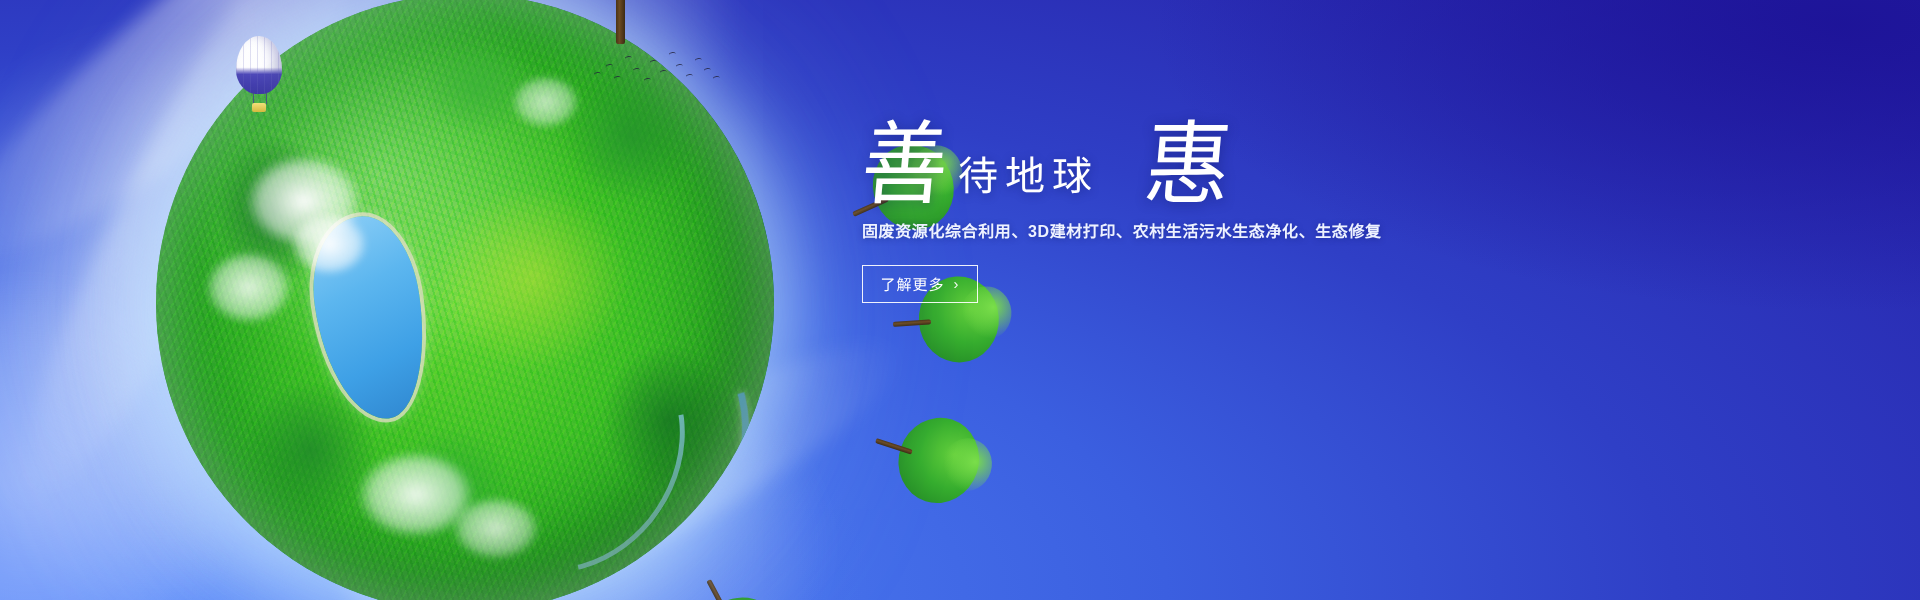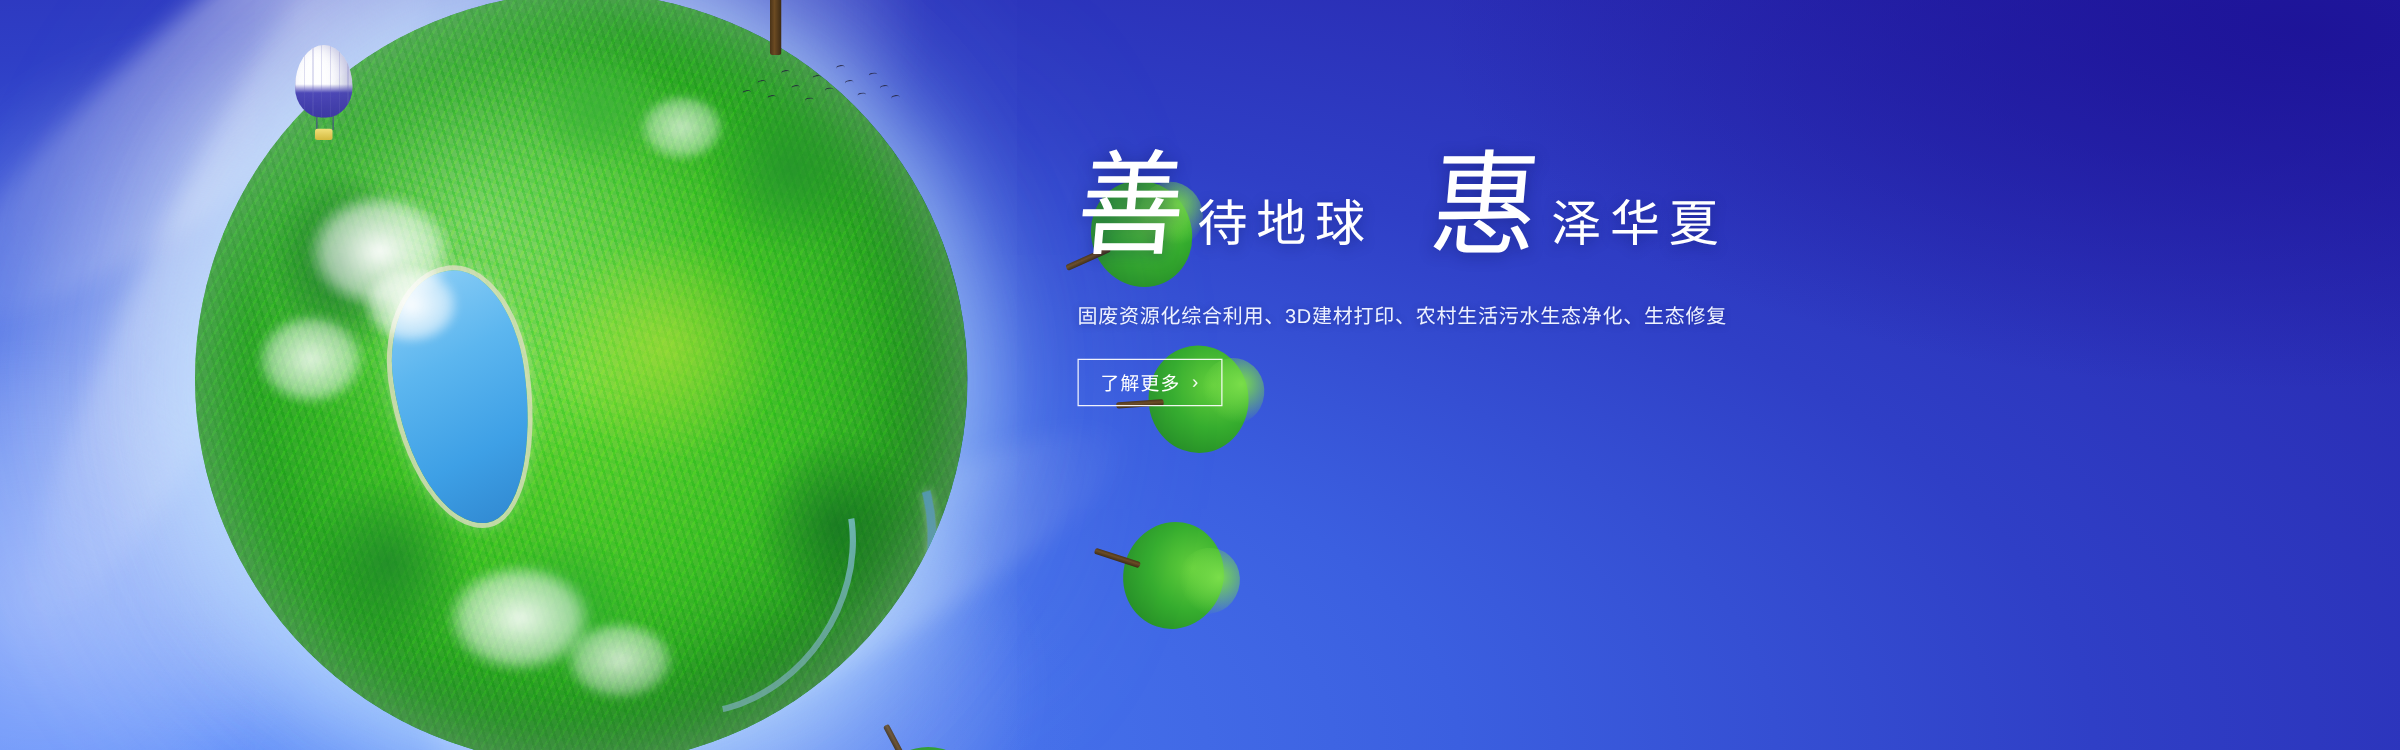--- a/index.html
+++ b/index.html
@@ -178,34 +178,34 @@
   .phrase{display:flex;align-items:flex-end;}
   .phrase + .phrase{margin-left:46px;}
   .big-char{
     font-family:"Liberation Serif","DejaVu Serif",serif;
     font-size:86px;line-height:.96;font-weight:400;
     letter-spacing:0;
     transform:skewX(-5deg) scaleY(1.06);
     text-shadow:0 2px 12px rgba(10,20,90,.45);
   }
   .small-chars{
-    font-family:Liberation Serif, serif;
+    font-family:Liberation Mono, monospace;
     font-size:40px;line-height:1;font-weight:400;
     letter-spacing:7px;margin-left:10px;padding-bottom:7px;
     text-shadow:0 2px 10px rgba(10,20,90,.40);
   }
 
   .subtitle{
     margin-top:26px;color:#ffffff;font-size:25px;line-height:1.25;
     letter-spacing:7.5px;font-weight:400;
     text-shadow:0 1px 8px rgba(10,20,90,.40);
   }
   .desc{
-    margin-top:35px;color:#eef2ff;font-size:16px;line-height:1.5;
-    letter-spacing:.6px;font-weight:400;
+    margin-top:13px;color:#eef2ff;font-size:16px;line-height:1.5;
+    letter-spacing:.6px;font-weight:700;
     text-shadow:0 1px 6px rgba(10,20,90,.35);
   }
 
   .cta{
     margin-top:21px;display:inline-flex;align-items:center;justify-content:center;
     gap:9px;width:116px;height:38px;
     border:1px solid rgba(255,255,255,.92);
     color:#fff;font-size:15px;letter-spacing:1px;
     background:transparent;cursor:pointer;
     box-sizing:border-box;
@@ -320,21 +320,20 @@
 
   <div class="content">
 
     <div class="headline">
       <div class="phrase">
         <span class="big-char">善</span>
         <span class="small-chars">待地球</span>
       </div>
       <div class="phrase">
         <span class="big-char">惠</span>
-        <span class="small-chars">泽华夏</span>
       </div>
     </div>
 
 
     <div class="desc">固废资源化综合利用、3D建材打印、农村生活污水生态净化、生态修复</div>
 
     <button class="cta">
       <span>了解更多</span>
       <span class="chev">›</span>
     </button>

